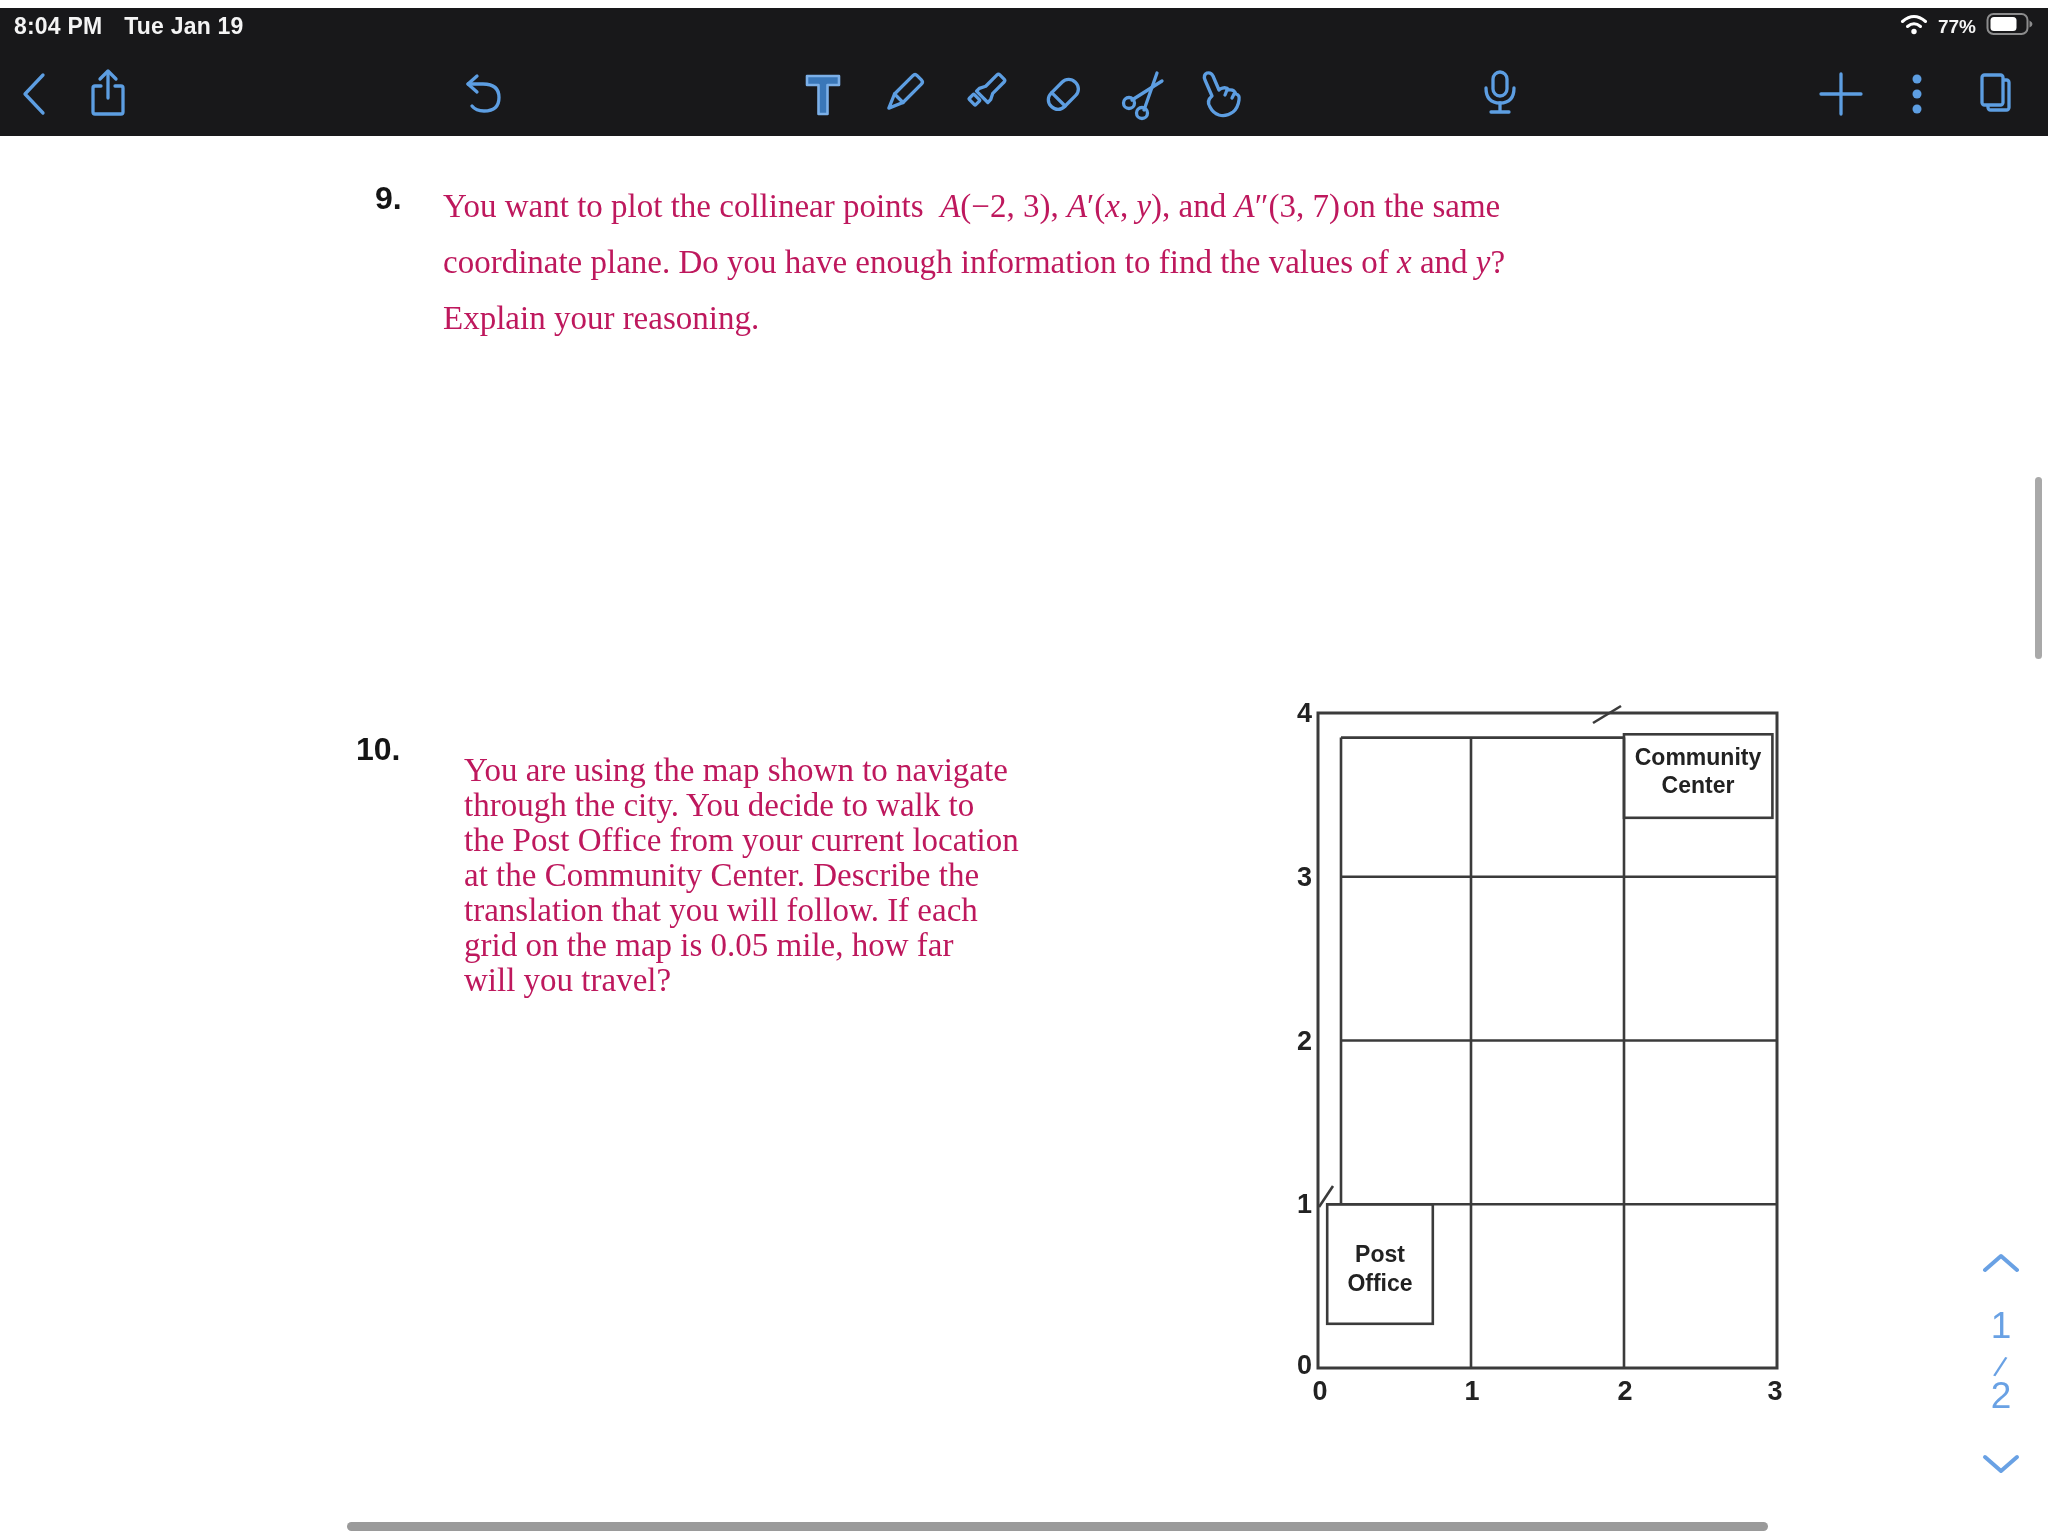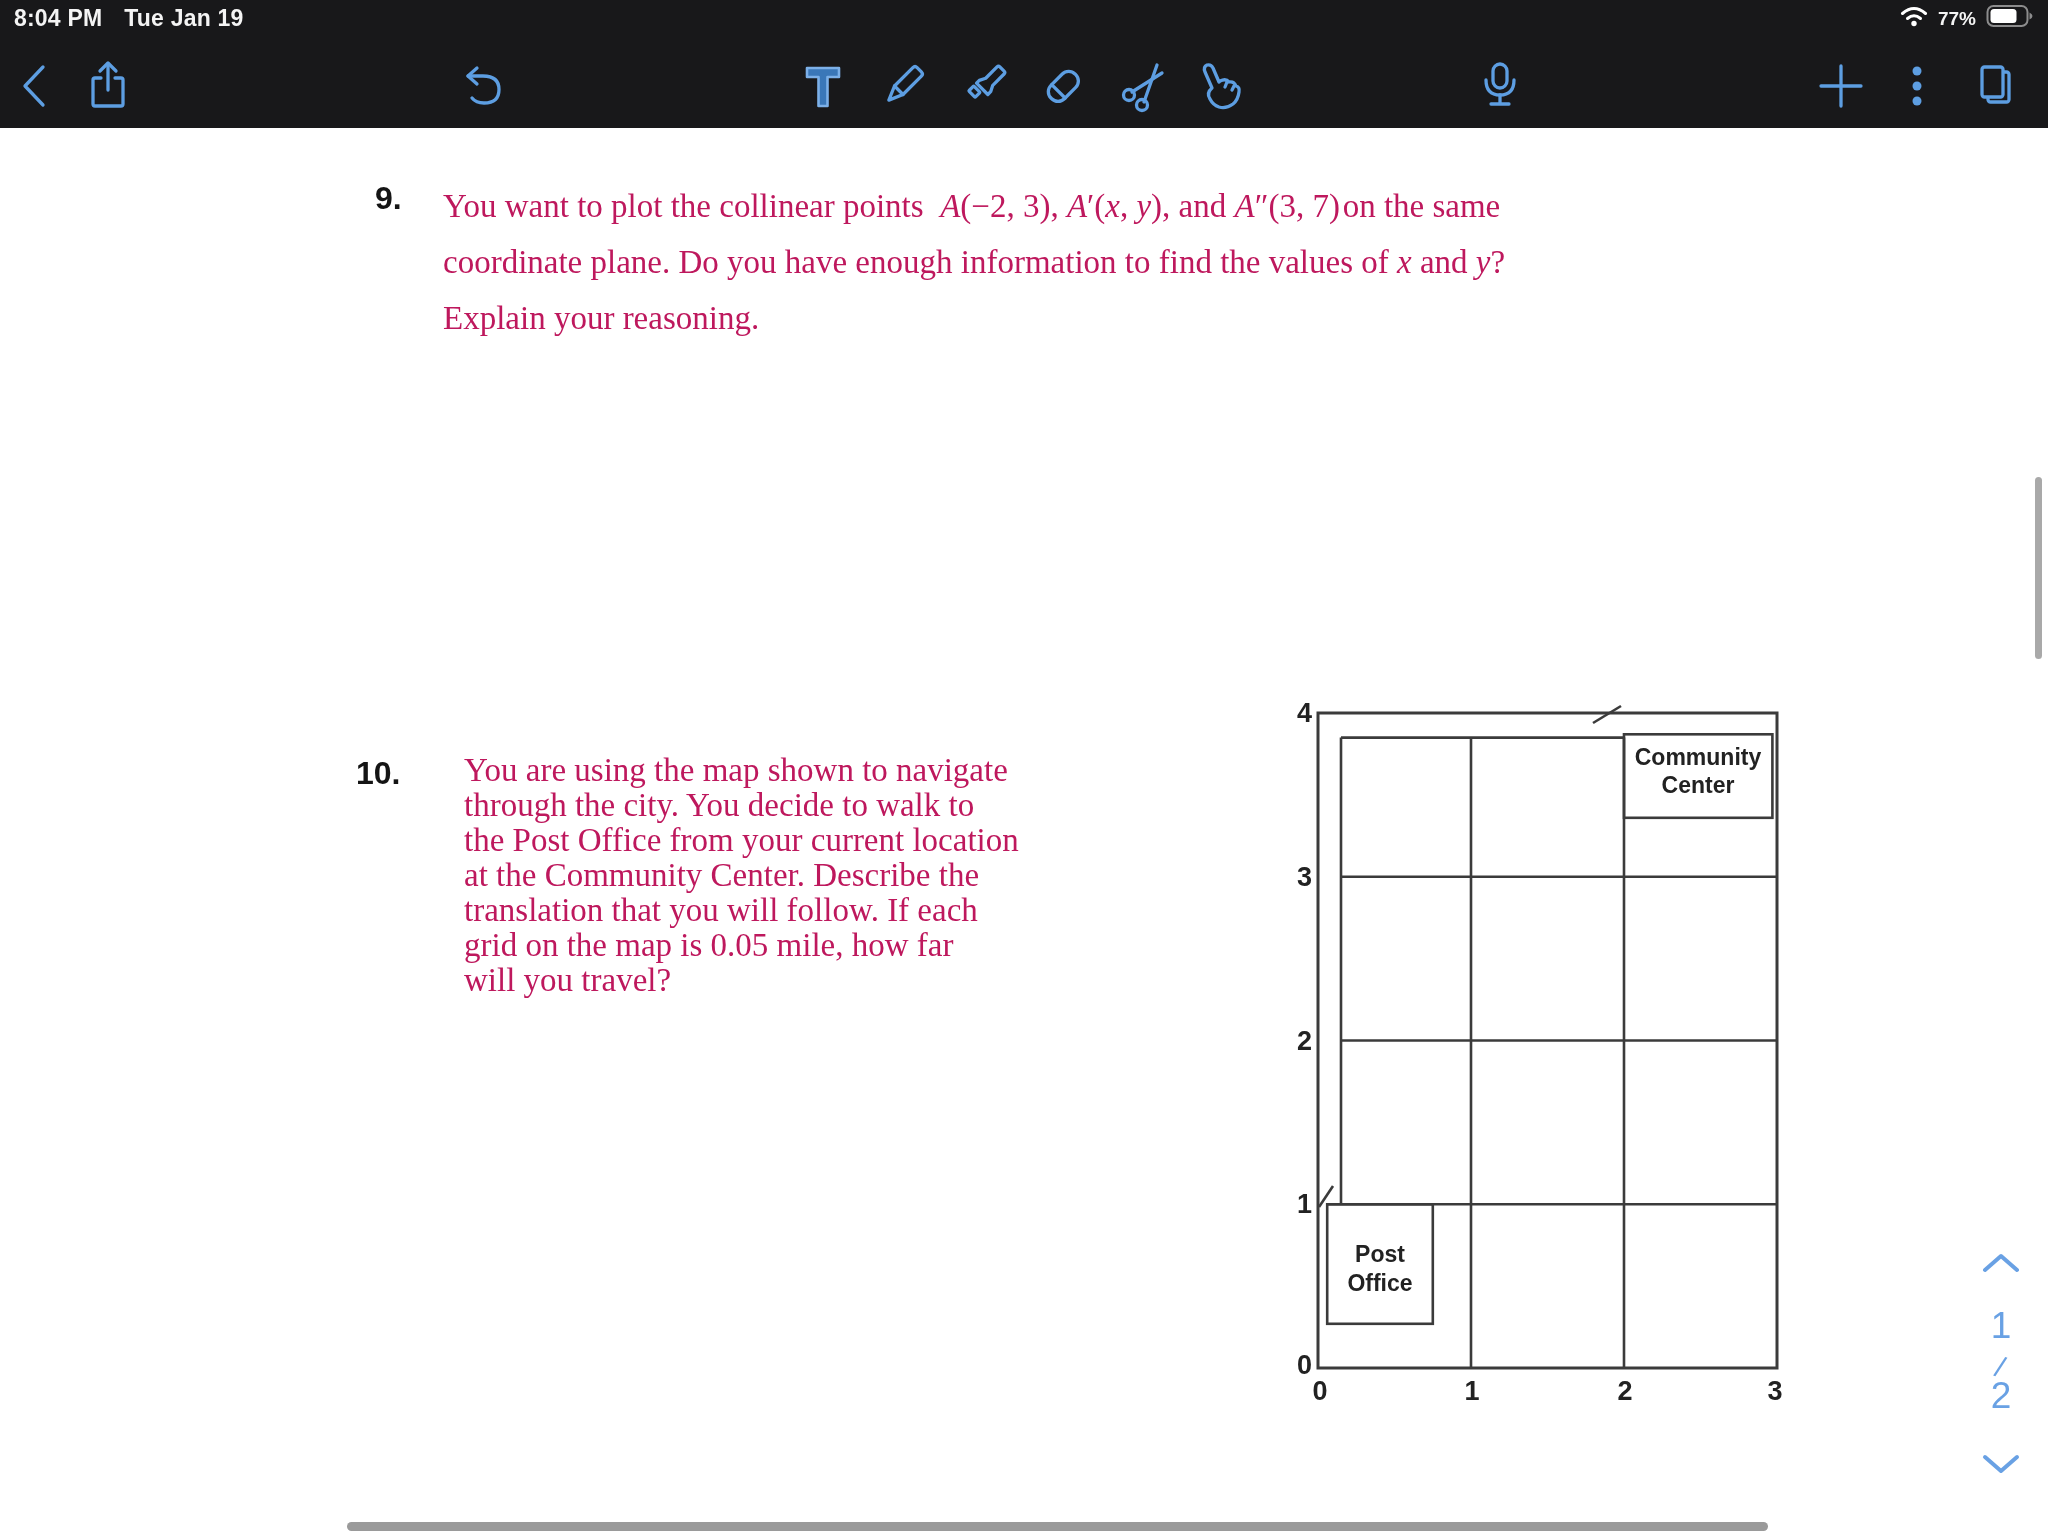--- a/index.html
+++ b/index.html
@@ -1,35 +1,35 @@
 <!DOCTYPE html>
 <html><head>
 <meta charset="utf-8">
 <style>
   html,body{margin:0;padding:0;background:#fff;}
   .screen{position:relative;width:2048px;height:1536px;background:#ffffff;overflow:hidden;
           font-family:"Liberation Sans",sans-serif;}
   
-  .topbar{position:absolute;left:0;top:0;width:2048px;height:128px;background:#18181a;}
+  .topbar{position:absolute;left:0;top:8px;width:2048px;height:128px;background:#18181a;}
   .statusbar{position:absolute;left:0;top:0;width:2048px;height:34px;color:#f4f4f4;}
   .status-left{position:absolute;left:14px;top:5px;display:flex;gap:22px;
                font-size:23px;font-weight:700;letter-spacing:.2px;}
   .status-right{position:absolute;right:14px;top:4px;display:flex;align-items:center;gap:10px;
                 font-size:19px;font-weight:700;}
   .tbtn{position:absolute;top:58px;width:56px;height:56px;background:transparent;border:0;padding:0;
         display:flex;align-items:center;justify-content:center;cursor:pointer;}
   .tbtn svg{display:block;}
   .ic{stroke:#5d9ee2;fill:none;stroke-width:3.3;stroke-linecap:round;stroke-linejoin:round;}
   
   .doc-text{position:absolute;color:#be185d;font-family:"Liberation Serif",serif;font-size:33px;}
   .pnum{position:absolute;color:#141414;font-family:"Liberation Sans",sans-serif;font-weight:700;font-size:32px;}
   .p9-text{left:443px;top:178px;width:1400px;line-height:56px;}
   .p10-text{left:440px;top:753px;width:760px;line-height:35px;margin-left:24px;}
   .p9-num{left:375px;top:180px;}
-  .p10-num{left:356px;top:755px;}
+  .p10-num{left:356px;top:731px;}
   
   .map-fig{position:absolute;left:1276px;top:690px;}
   .map-fig line,.map-fig rect,.map-fig path{stroke:#3b3b3b;fill:none;}
   .map-fig text{fill:#222;font-family:"Liberation Sans",sans-serif;font-weight:700;}
   .tick{font-size:27px;}
   .bldg{font-size:23px;}
   
   .pagenav{position:absolute;color:#69a1e4;}
   .pagenav .num{position:absolute;font-size:37px;font-weight:400;transform:translateX(-50%);}
   .pagenav .sep{position:absolute;font-size:29px;transform:translateX(-50%) rotate(18deg);}

